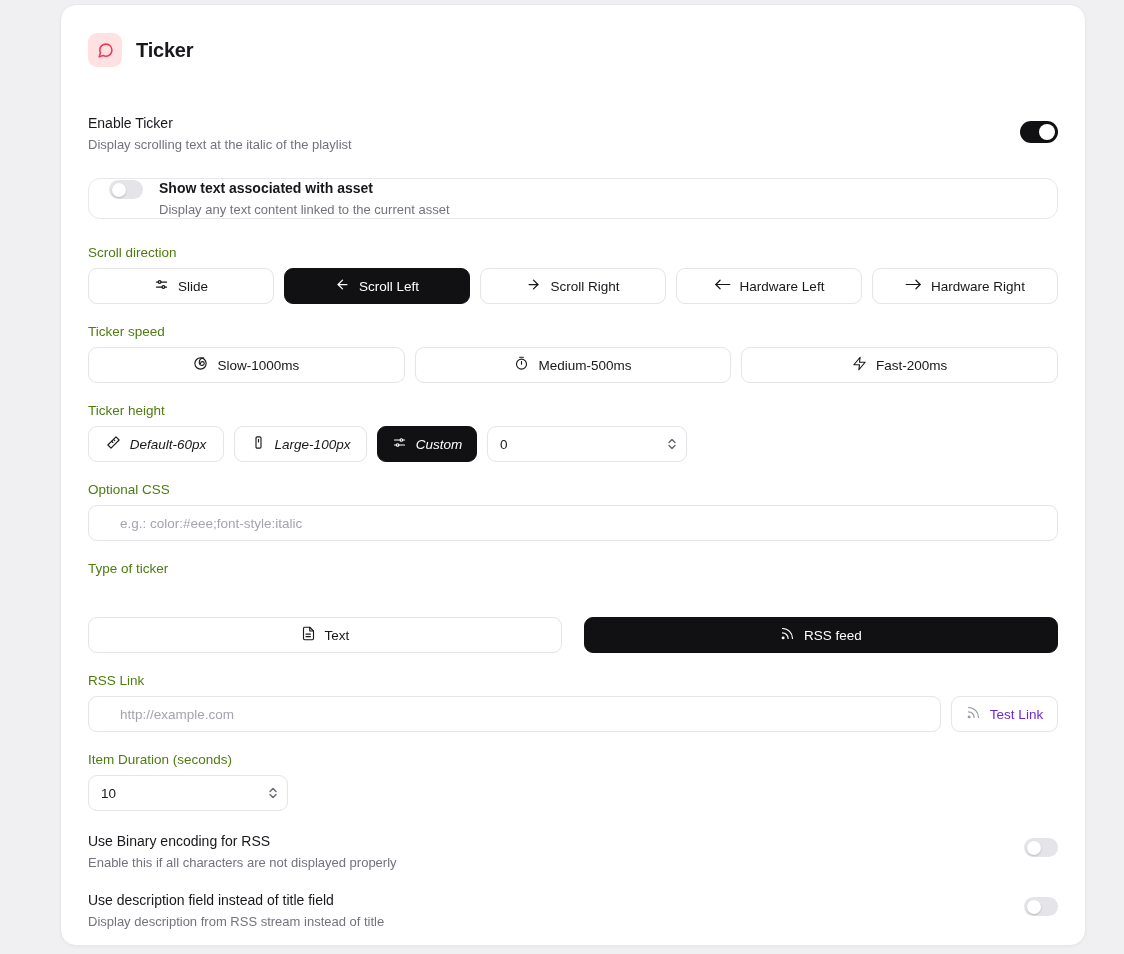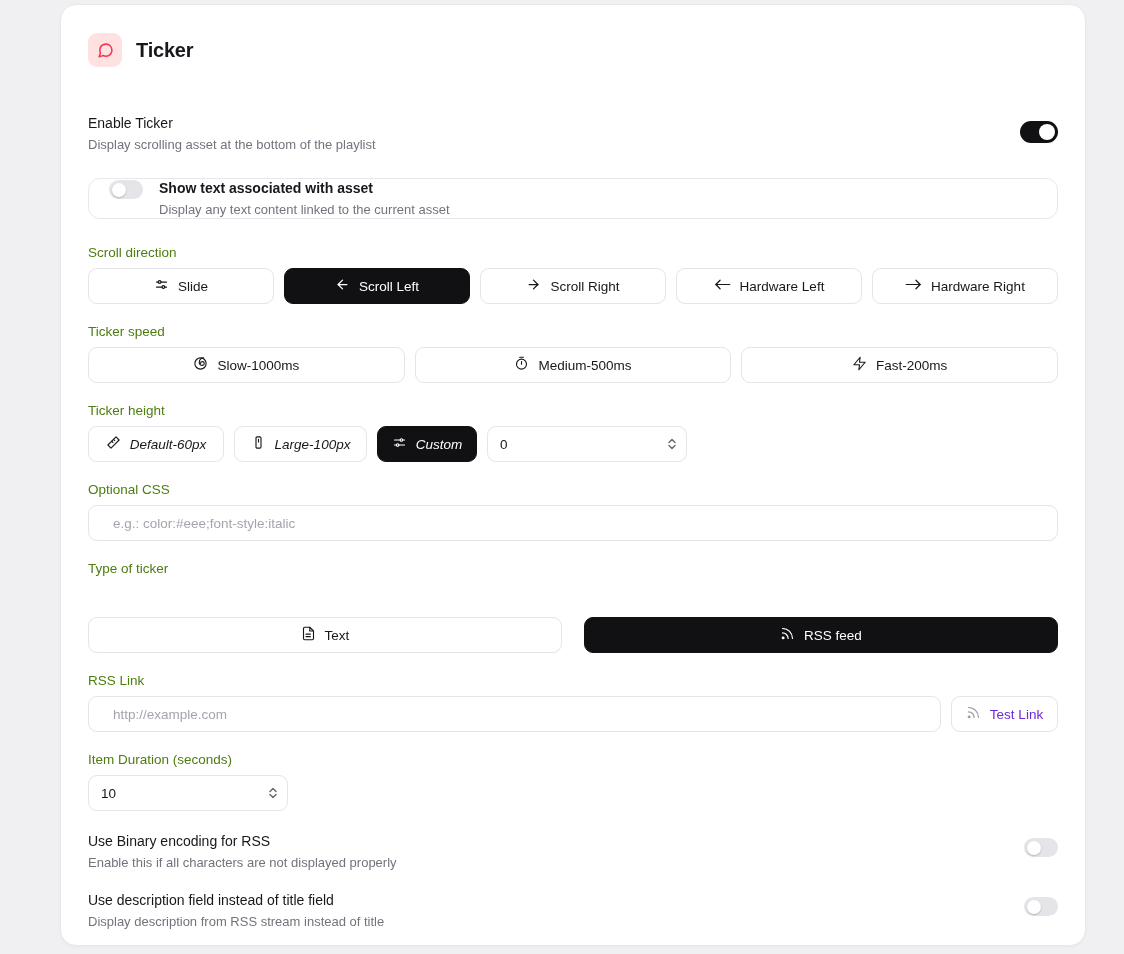--- a/index.html
+++ b/index.html
@@ -184,21 +184,21 @@
     cursor: pointer;
   }
 
   
   .text-input {
     height: 36px;
     width: 100%;
     border: 1px solid #e4e4e9;
     border-radius: 9px;
     background: #fff;
-    padding: 0 24px;
+    padding: 0 31px;
     font-size: 13.5px;
     font-family: "Liberation Sans", sans-serif;
     color: #17171c;
     outline: none;
   }
   .text-input::placeholder { color: #a4a4ae; }
 
   .height-row { display: flex; gap: 10px; align-items: center; }
   .height-row .btn { flex: 0 0 auto; font-style: italic; }
   .btn-default { width: 136px; }
@@ -238,21 +238,21 @@
       <svg width="17" height="17" viewBox="0 0 24 24" fill="none" stroke="#f4365a" stroke-width="2.2" stroke-linecap="round" stroke-linejoin="round">
         <path d="M21 11.5a8.38 8.38 0 0 1-.9 3.8 8.5 8.5 0 0 1-7.6 4.7 8.38 8.38 0 0 1-3.8-.9L3 21l1.9-5.7a8.38 8.38 0 0 1-.9-3.8 8.5 8.5 0 0 1 4.7-7.6 8.38 8.38 0 0 1 3.8-.9h.5a8.48 8.48 0 0 1 8 8v.5z"></path>
       </svg>
     </div>
     <div class="header-title">Ticker</div>
   </div>
 
   <div class="row-between enable-block">
     <div>
       <div class="label-main">Enable Ticker</div>
-      <div class="label-sub">Display scrolling asset at the bottom of the playlist</div>
+      <div class="label-sub">Display scrolling text at the italic of the playlist</div>
     </div>
     <div class="toggle on">
       <div class="knob"></div>
     </div>
   </div>
 
   <div class="subcard">
     <div class="toggle toggle-sm off">
       <div class="knob"></div>
     </div>

